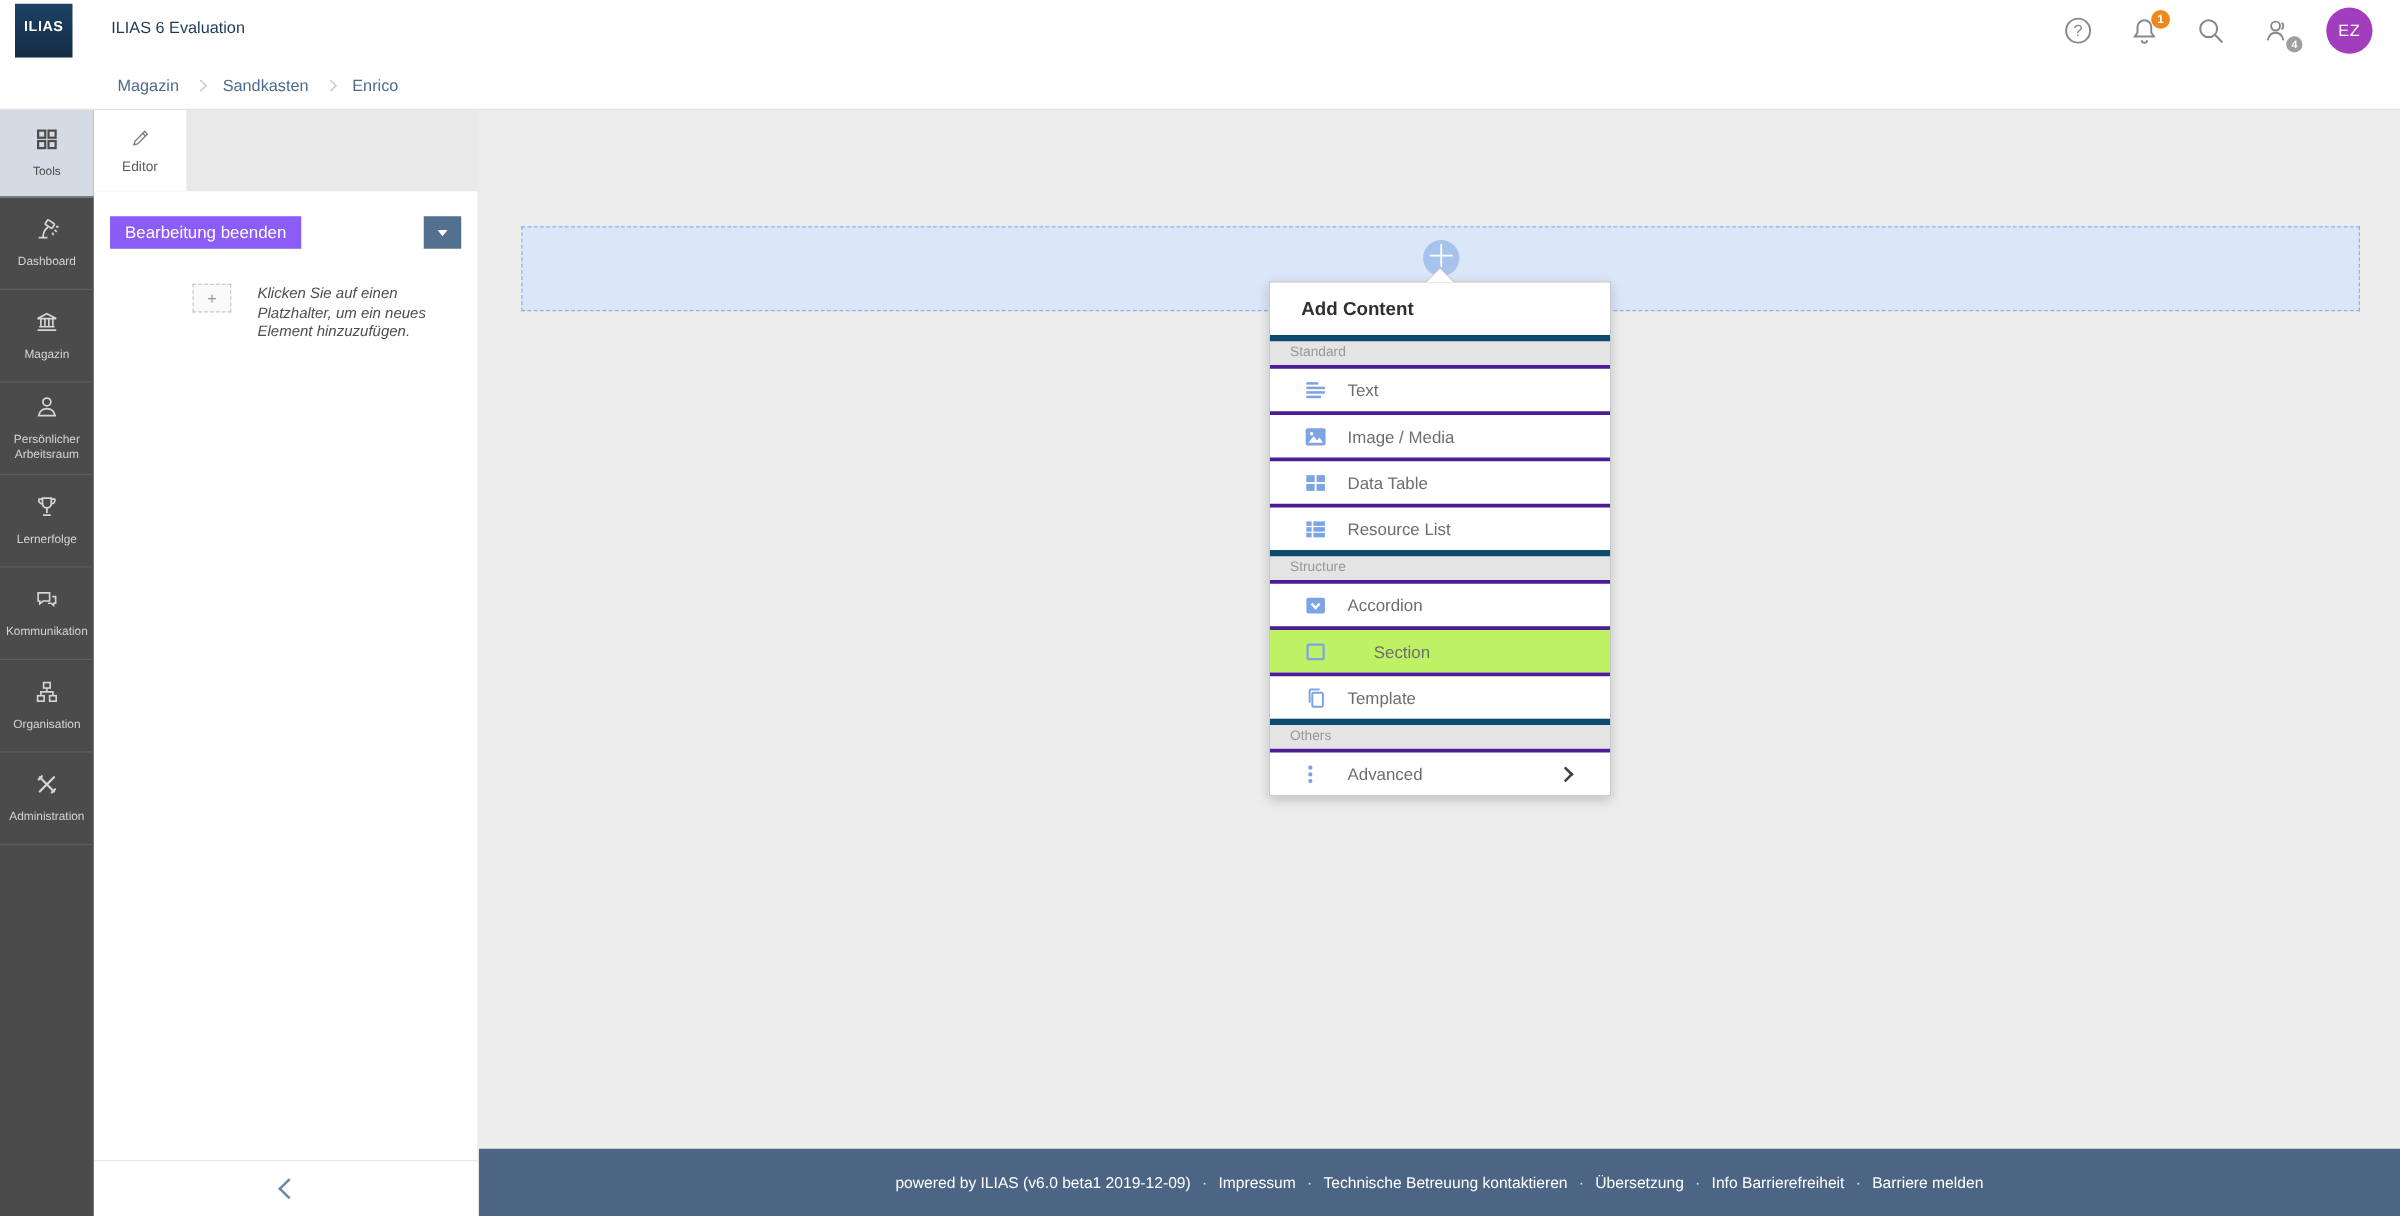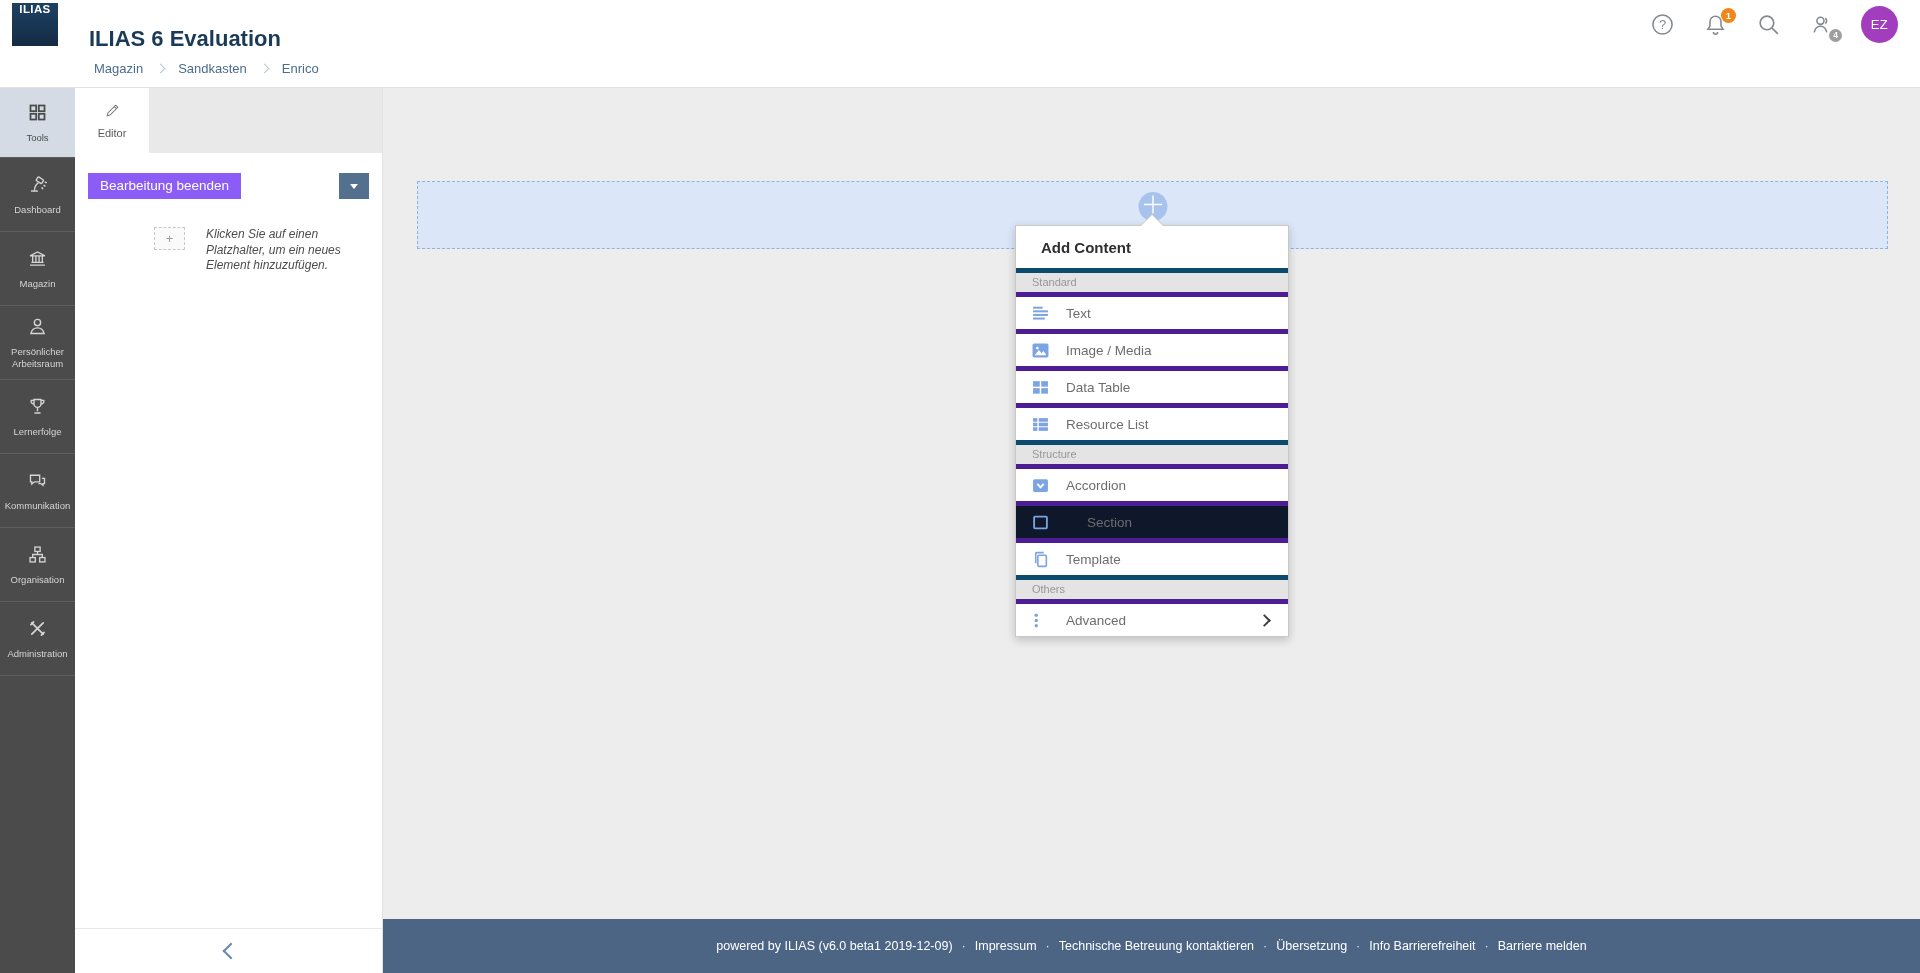--- a/index.html
+++ b/index.html
@@ -13,27 +13,27 @@
   }
 
   
   .top-header {
     position: absolute; top: 0; left: 0; right: 0; height: 49px;
     background: #fff; z-index: 30;
   }
   .logo {
     position: absolute; left: 12px; top: 3px; width: 46px; height: 43px;
     background: linear-gradient(180deg, #1d4164 0%, #142c44 100%);
-    color: #fff; display: flex; align-items: flex-start; justify-content: center;
+    color: #fff; display: flex; align-items: center; justify-content: center;
     font-size: 11.5px; font-weight: bold; letter-spacing: .4px; padding-bottom: 5px;
     cursor: pointer;
   }
   .app-title {
     position: absolute; left: 89px; top: 14px;
-    font-size: 22px; font-weight: bold; color: #1b3a58; margin-top: 12px;
+    font-size: 13px; font-weight: normal; color: #1b3a58;
   }
   .header-actions {
     position: absolute; right: 22px; top: 0; height: 49px;
     display: flex; align-items: center; gap: 27px;
   }
   .hicon { position: relative; width: 26px; height: 26px; color: #85898d; cursor: pointer; display:flex; align-items:center; justify-content:center; }
   .hicon svg { width: 25px; height: 25px; display:block; }
   .badge {
     position: absolute; border-radius: 50%; color: #fff; display: flex;
     align-items: center; justify-content: center; font-weight: bold;
@@ -148,24 +148,24 @@
     position: absolute; top: -11px; left: 50%; transform: translateX(-50%);
     width: 0; height: 0; border-left: 11px solid transparent;
     border-right: 11px solid transparent; border-bottom: 11px solid #fff;
   }
   .popup-title { font-size: 15px; font-weight: bold; color: #2f2f2f; padding: 13px 25px 12px; }
   .popup-group {
     background: #e4e4e4; color: #979797; font-size: 11px; padding: 3px 16px 4px;
     border-top: 5px solid #0c4a6e;
   }
   .popup-item {
-    display: flex; align-items: center; gap: 17px; height: 37px; padding: 0 16px;
-    border-top: 5px solid #4c1d95; background: #fff; cursor: pointer;
-  }
-  .popup-item.highlighted { background: #0f172a; gap: 38px; }
+    display: flex; align-items: center; gap: 17px; height: 37px; padding: 0 28px;
+    border-top: 3px solid #4c1d95; background: #fff; cursor: pointer;
+  }
+  .popup-item.highlighted { background: #bef264; gap: 38px; }
   .pi-icon { width: 17px; height: 17px; flex: none; display: flex; align-items: center; justify-content: center; }
   .pi-icon svg { width: 17px; height: 17px; display: block; }
   .pi-label { font-size: 13.5px; color: #6d6d6d; }
   .chev-right {
     margin-left: auto; width: 9px; height: 9px;
     border-top: 2px solid #3f3f3f; border-right: 2px solid #3f3f3f;
     transform: rotate(45deg); margin-right: 3px;
   }
 
   

